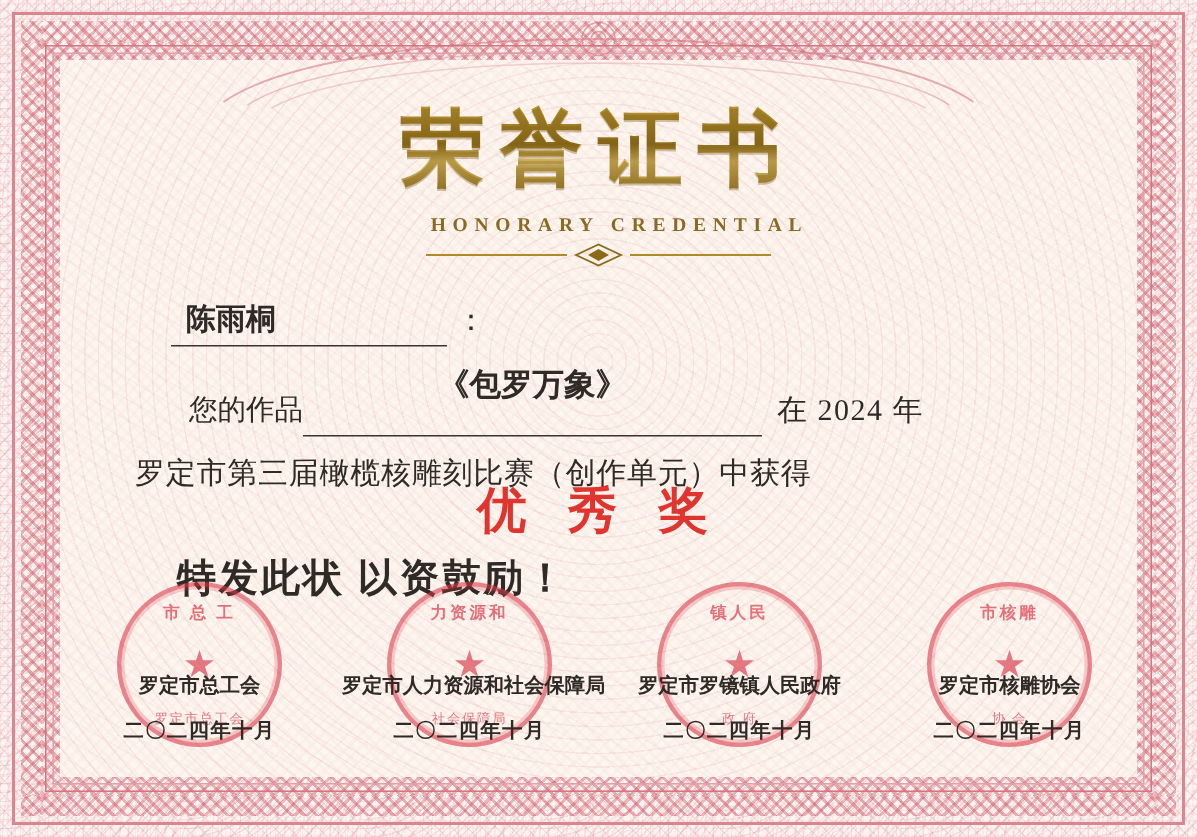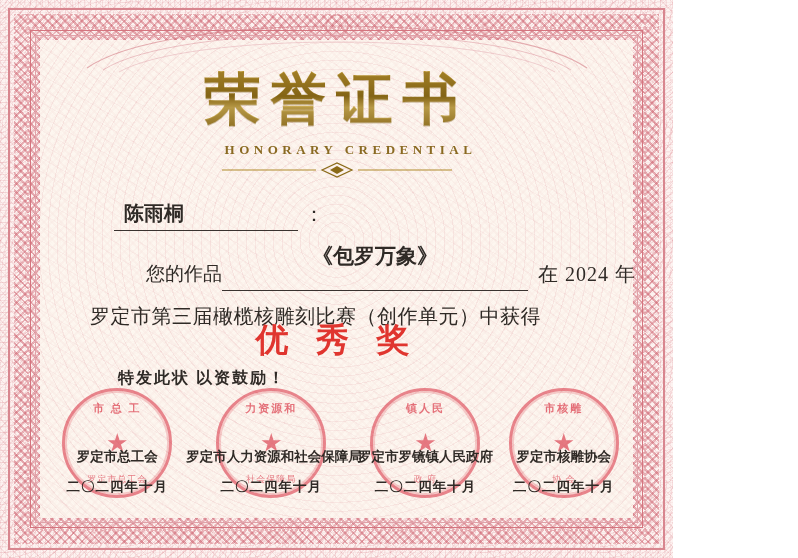--- a/index.html
+++ b/index.html
@@ -10,21 +10,21 @@
   body {
     width: 798px;
     height: 558px;
     overflow: hidden;
     font-family: "Liberation Serif", "DejaVu Serif", serif;
   }
 
   
   .certificate {
     position: relative;
-    width: 673px;
+    width: 798px;
     height: 558px;
     background: #fdf6f2;
     box-sizing: border-box;
     overflow: hidden;
   }
 
   
   .bg-weave {
     position: absolute;
     inset: 0;
@@ -174,21 +174,21 @@
     border-bottom: 1.5px solid #3a3330;
     padding: 0 6px 0 10px;
     text-align: left;
   }
   .colon {
     font-size: 20px;
     padding-left: 6px;
   }
 
   .work-line {
-    margin-left: 68px;
+    margin-left: 48px;
   }
   .lbl { font-size: 19px; }
   .work-title {
     min-width: 290px;
     text-align: center;
     border-bottom: 1.5px solid #3a3330;
     font-size: 21px;
     font-weight: 700;
     padding: 0 8px 17px;
   }
@@ -214,21 +214,21 @@
     font-weight: 700;
     letter-spacing: 8px;
     color: #e0352f;
     font-family: "DejaVu Serif", "Liberation Serif", serif;
   }
 
   .encourage {
     position: absolute;
     top: 368px;
     left: 118px;
-    font-size: 16px;
+    font-size: 26px;
     font-weight: 700;
     letter-spacing: 2px;
     color: #2f2a26;
   }
 
   
   .seals {
     position: absolute;
     left: 48px;
     right: 40px;

